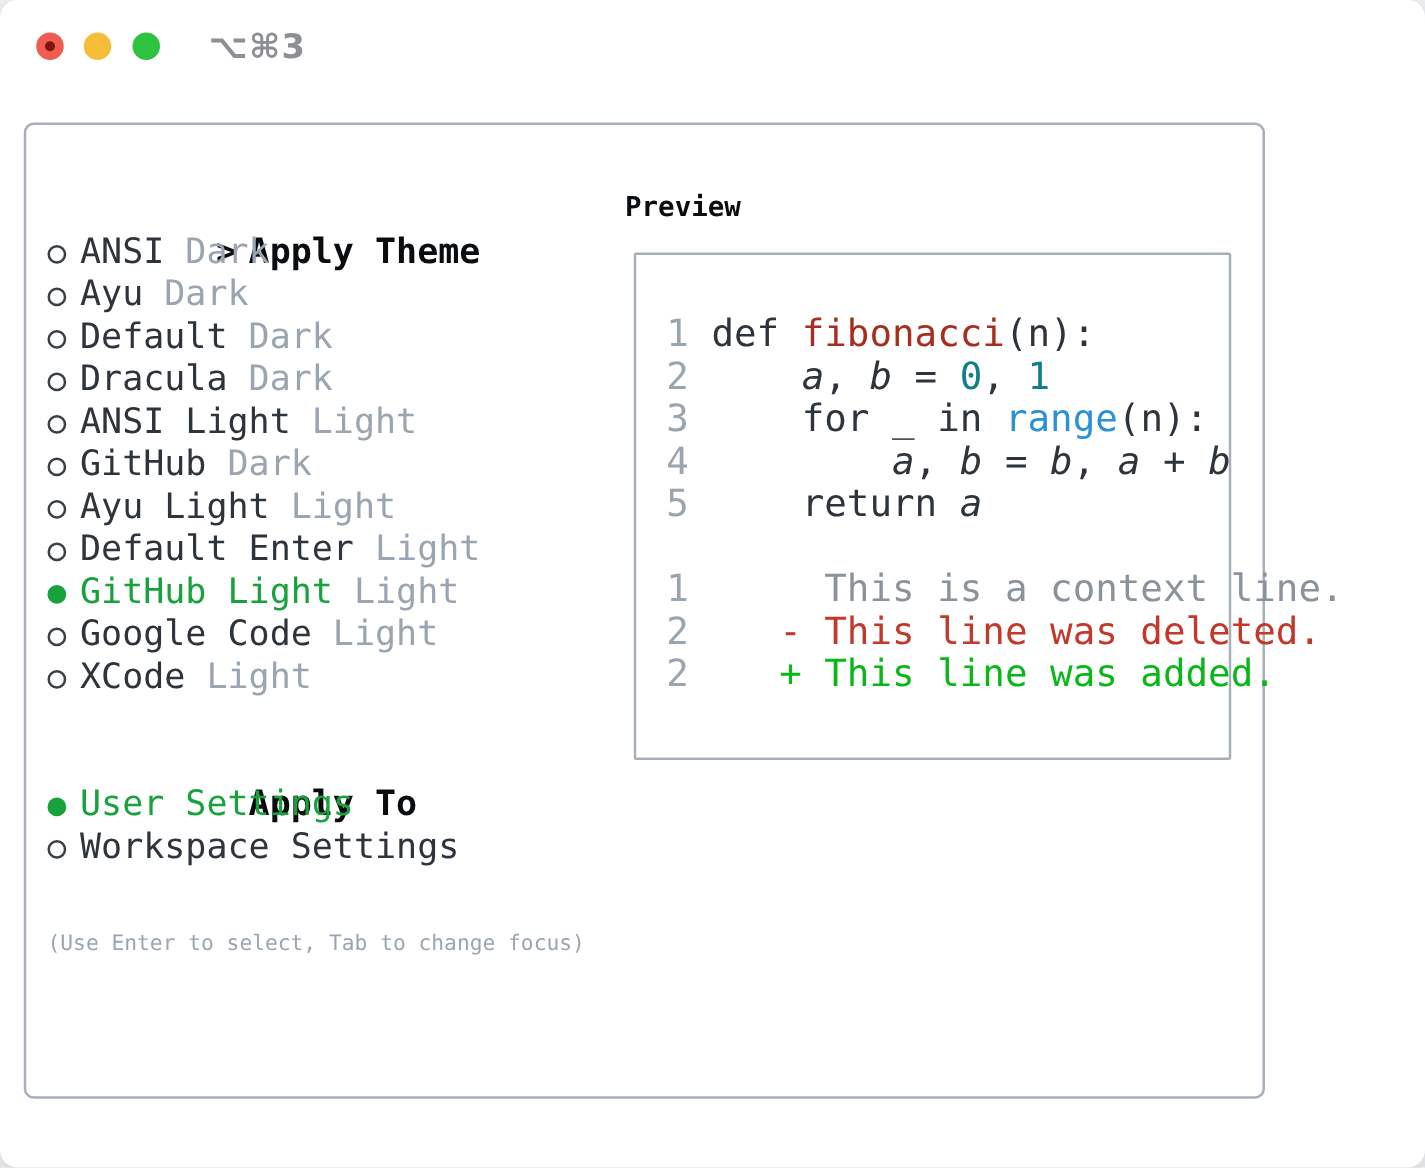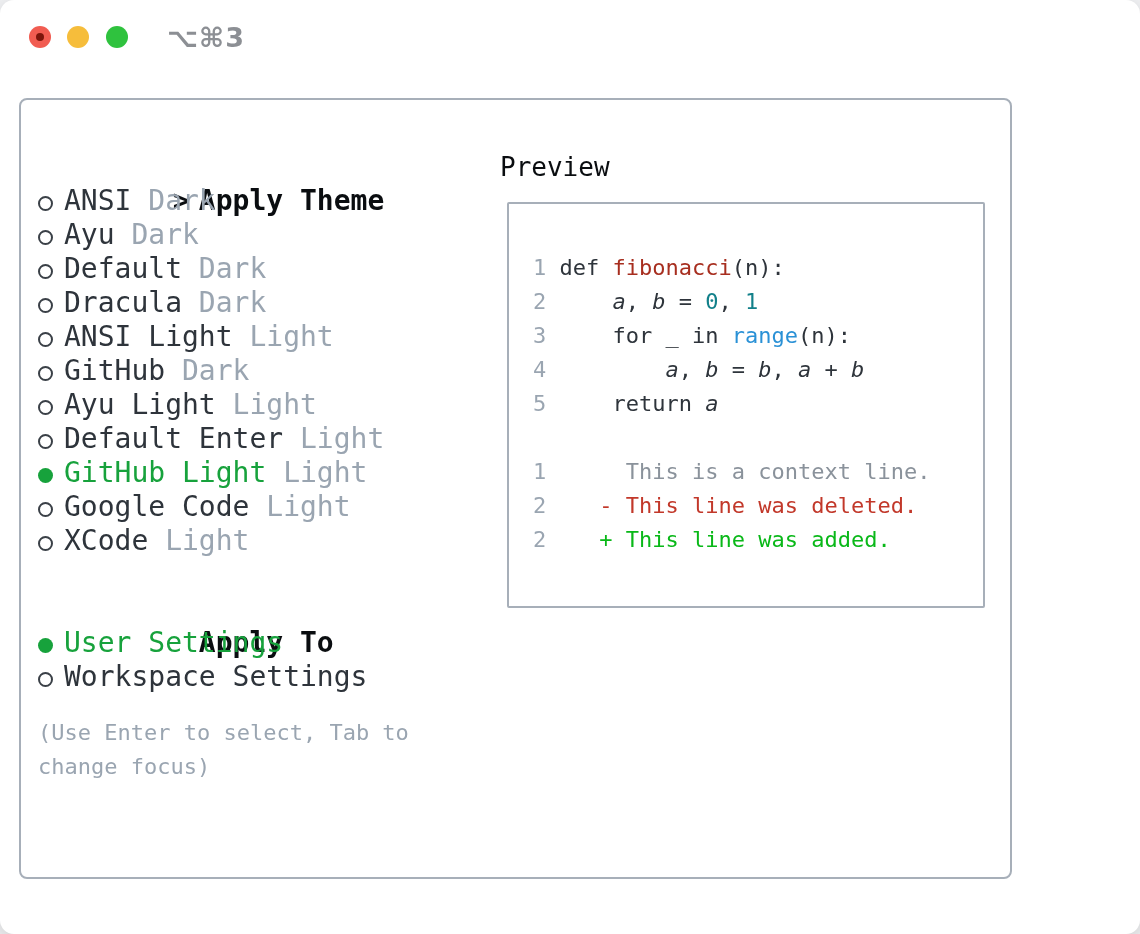--- a/index.html
+++ b/index.html
@@ -54,37 +54,37 @@
   .cursor-char { font-weight: bold; color: var(--black, #0a0d10); }
   .header-text { font-weight: bold; color: var(--black, #0a0d10); }
   .dot {
     display: inline-block; width: 15px; height: 15px; border-radius: 50%;
     border: 2px solid var(--circle, #3a4047); vertical-align: -1px;
   }
   .dot.filled { border: none; background: var(--green, #17a23c); }
   .label.selected { color: var(--green, #17a23c); }
   .variant { color: var(--muted, #9aa5b1); }
   .hint {
-    margin-top: 22px; width: 430px;
-    font-size: 22px; line-height: 34px; color: var(--muted, #9aa5b1);
+    margin-top: 44px; width: 430px;
+    font-size: 17px; line-height: 34px; color: var(--muted, #9aa5b1);
     white-space: pre-wrap;
   }
   
   .preview-label {
     position: absolute; left: 479px; top: 50px; height: 34px; line-height: 34px;
-    font-size: 26px; font-weight: normal; color: var(--black, #0a0d10);
+    font-size: 22px; font-weight: bold; color: var(--black, #0a0d10);
   }
   .preview-box {
     position: absolute; left: 486px; top: 102px; width: 478px; height: 406px;
     border: 2px solid var(--border, #a7afb9); border-radius: 2px;
     background: #ffffff;
   }
   .preview-lines {
     position: absolute; left: 24px; top: 47px; right: 8px;
-    white-space: pre; font-size: 22px;
+    white-space: pre; font-size: 30px;
   }
   .pline { height: 34px; line-height: 34px; }
   .ln { color: var(--muted, #9aa5b1); }
   .seg-plain { color: var(--ink, #2e343b); }
   .seg-func  { color: var(--func-red, #a72e1f); }
   .seg-var   { color: var(--ink, #2e343b); font-style: italic; }
   .seg-num   { color: var(--num-teal, #12808a); }
   .seg-call  { color: var(--call-blue, #2a91d6); }
   .diff-context { color: var(--context, #8a929b); }
   .diff-deleted { color: var(--red-del, #c2382a); }

